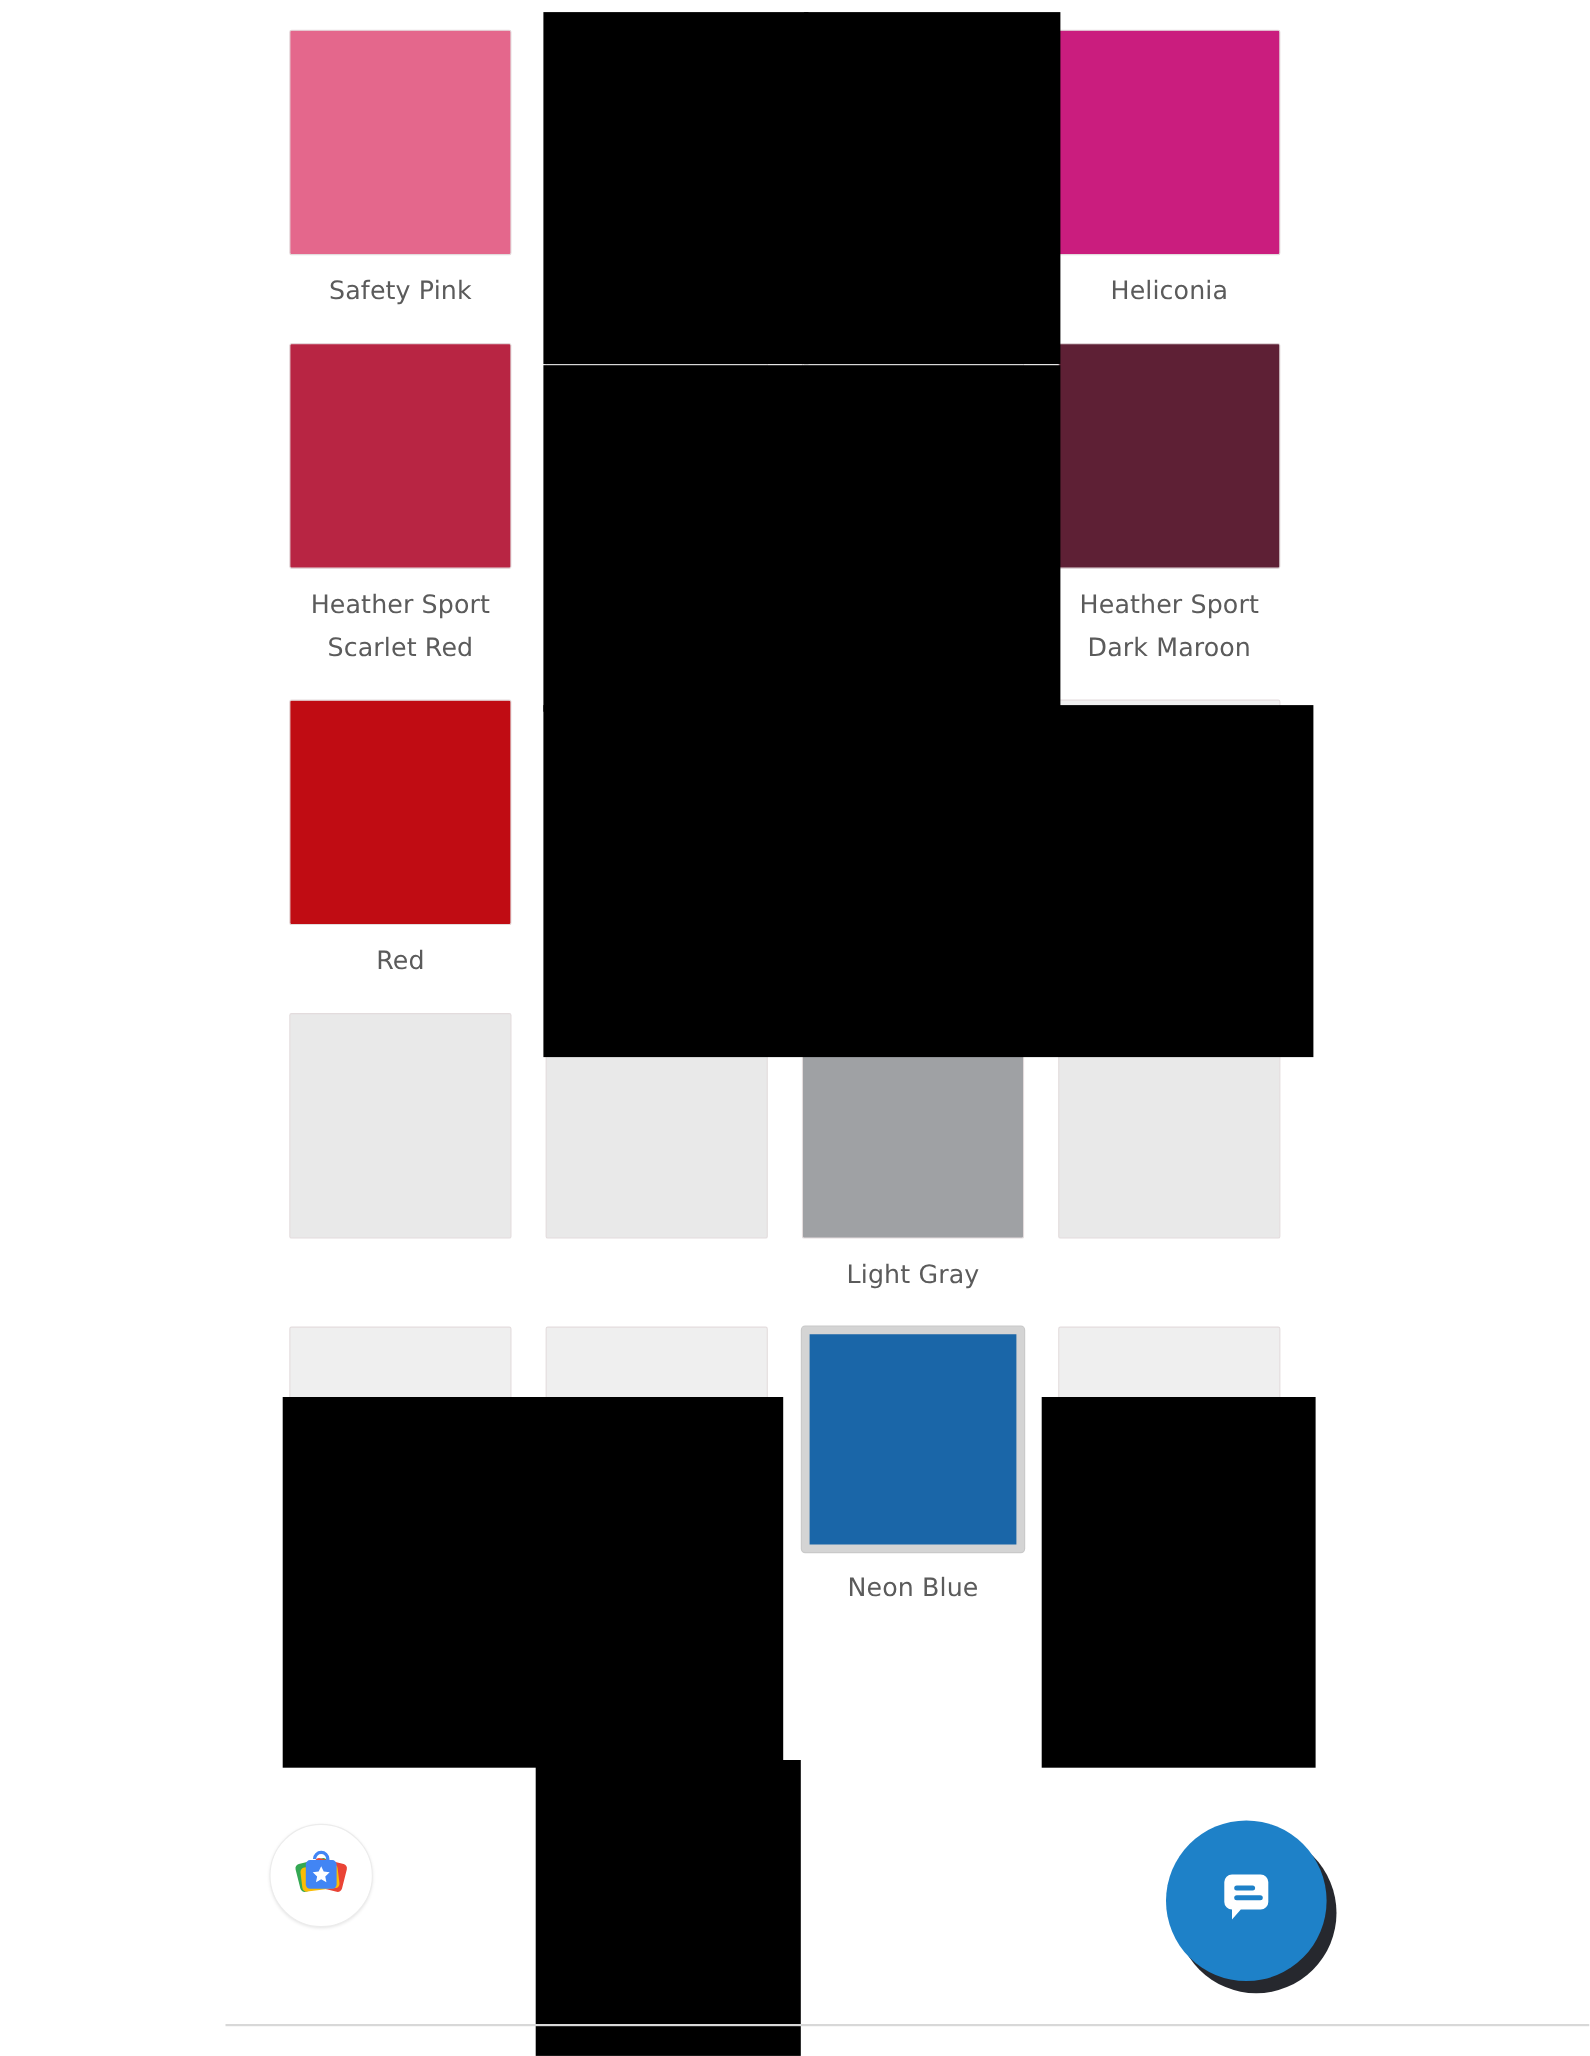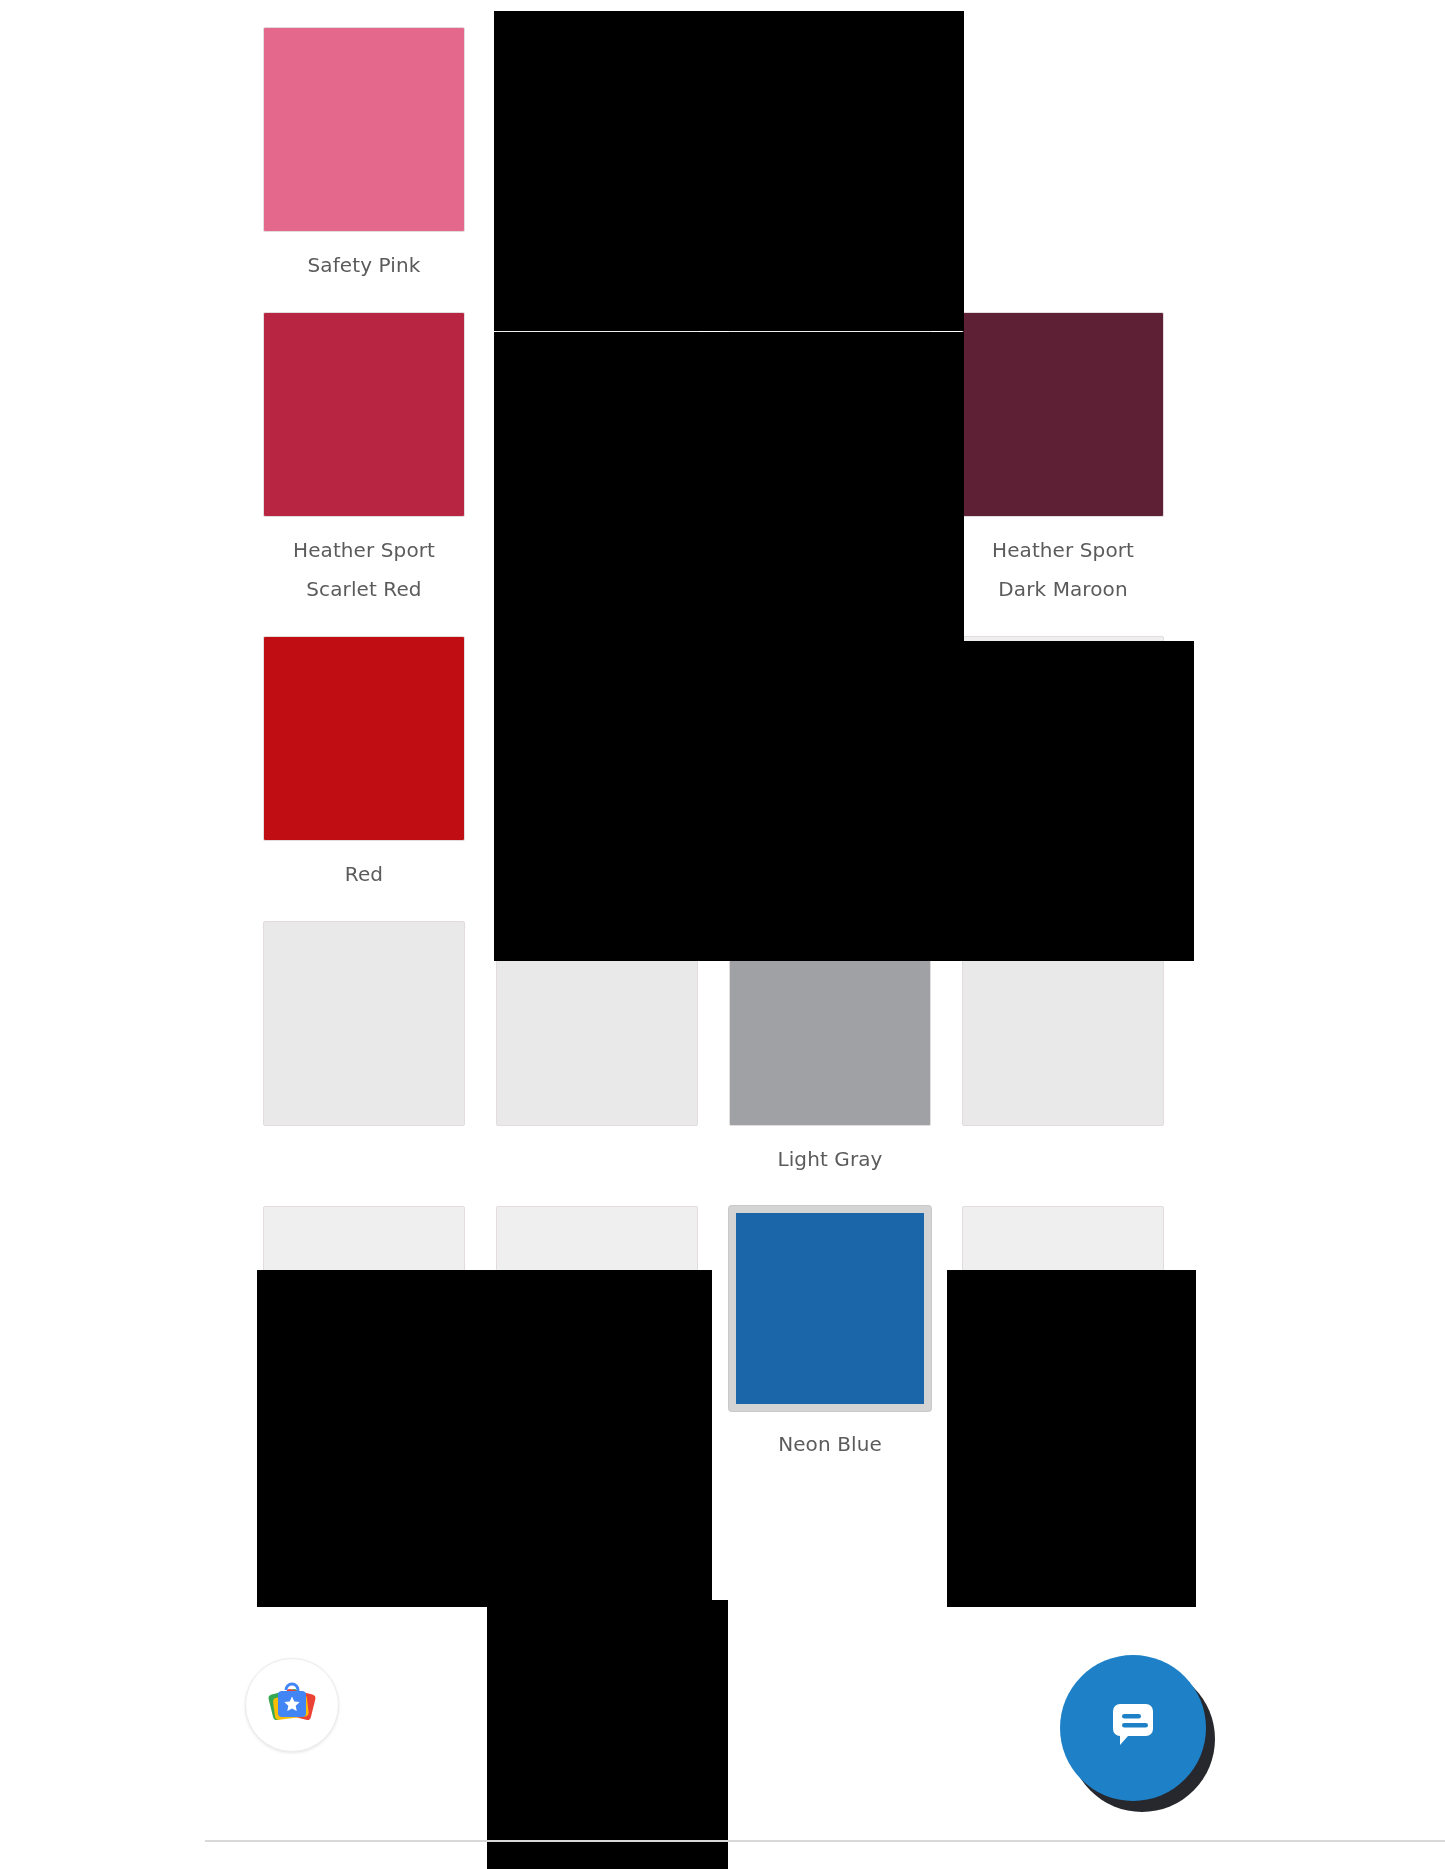--- a/index.html
+++ b/index.html
@@ -48,21 +48,21 @@
     border-radius: 2px;
     margin-top: 27px;
     background-clip: padding-box;
   }
   .swatch.selected {
     border: 7px solid #d4d4d4;
     box-shadow: 0 0 0 1px #c9c9c9;
     border-radius: 3px;
   }
   .label {
-    font-size: 20px;
+    font-size: 23px;
     line-height: 39px;
     color: #5b5b5b;
     text-align: center;
     margin-top: 14px;
     font-weight: 400;
     letter-spacing: 0.1px;
     white-space: pre-line;
   }
 
   
@@ -139,20 +139,24 @@
         <div class="swatch" style="background:#e4678c"></div>
         <div class="label">Safety Pink</div>
       </div>
       <div class="cell">
         <div class="swatch" style="background:#efefef"></div>
         <div class="label"></div>
       </div>
       <div class="cell">
         <div class="swatch" style="background:#efefef"></div>
         <div class="label"></div>
+      </div>
+      <div class="cell">
+        <div class="swatch" style="background:#ca1d7e"></div>
+        <div class="label">Heliconia</div>
       </div>
     </div>
 
     <div class="row">
       <div class="cell">
         <div class="swatch" style="background:#b82543"></div>
         <div class="label">Heather Sport
 Scarlet Red</div>
       </div>
       <div class="cell">

